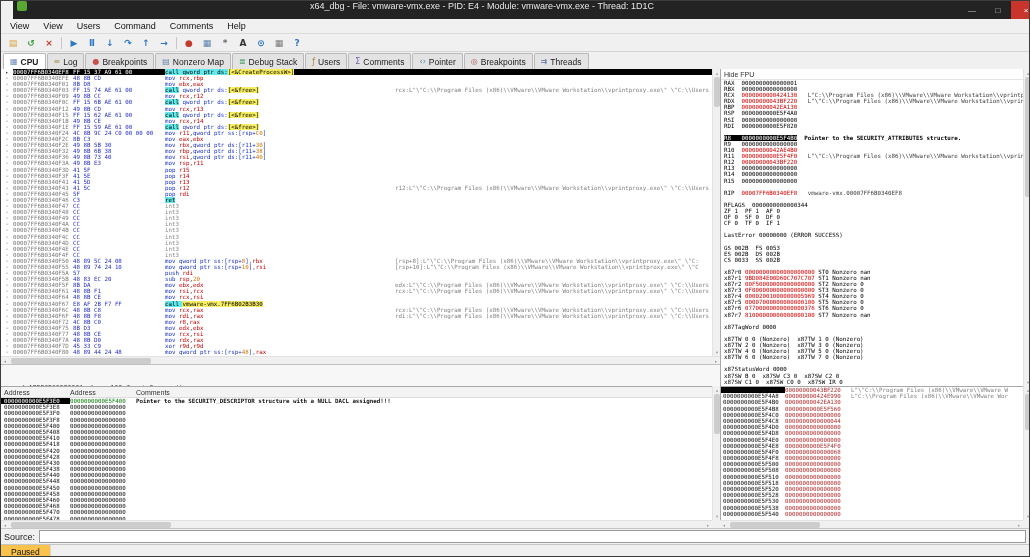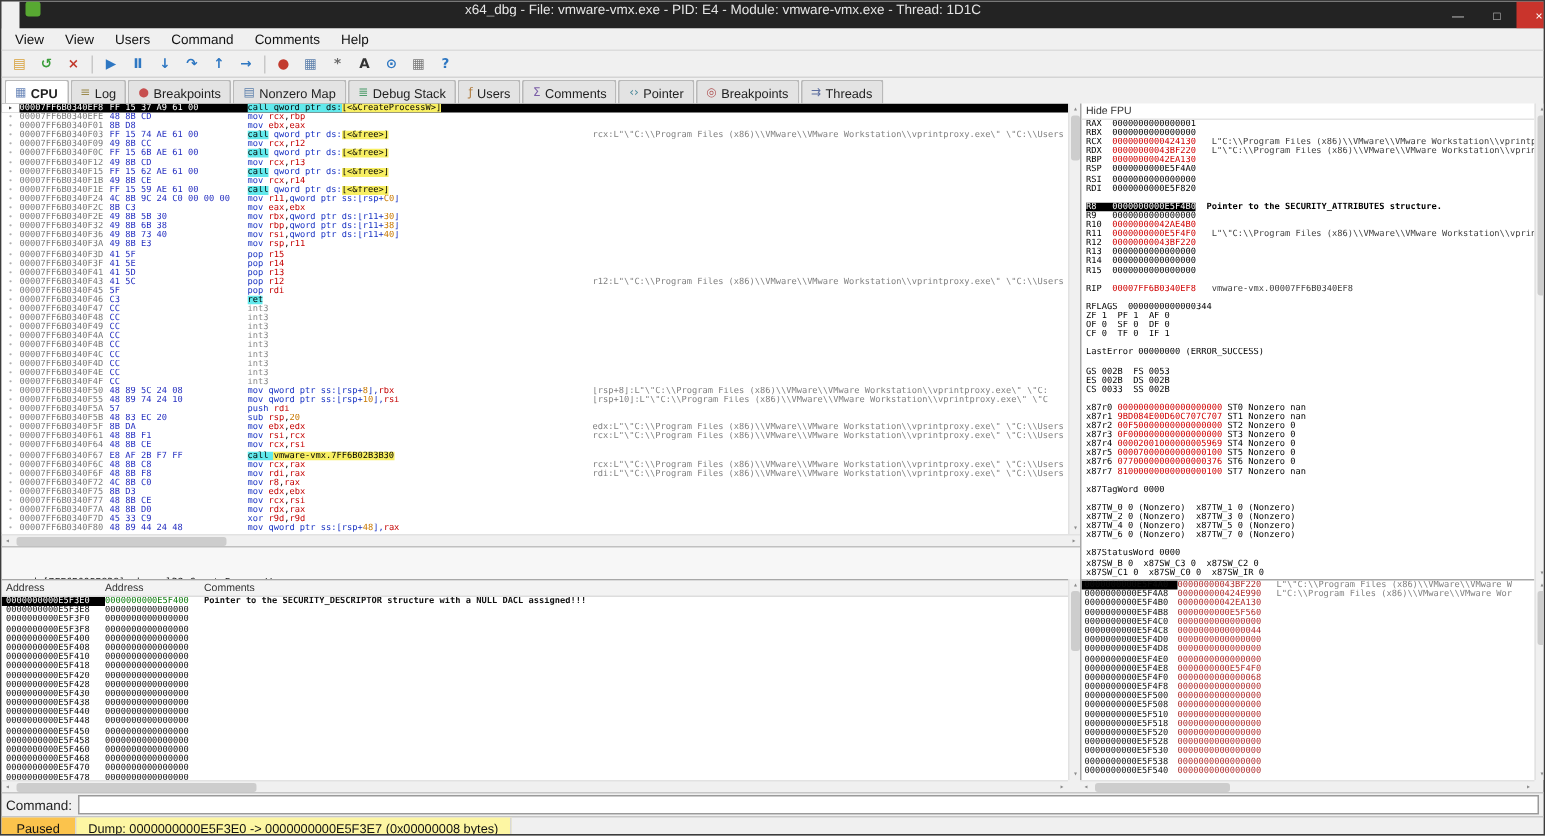--- a/index.html
+++ b/index.html
@@ -428,22 +428,21 @@
     <span class="sarrow" style="bottom:0;">▾</span>
   </div>
 
   <div class="abs hscroll" style="left:719px;top:519px;width:303px;">
     <span class="sarrow" style="left:0;">◂</span>
     <div class="hthumb" style="left:10px;width:90px;"></div>
     <span class="sarrow" style="right:0;">▸</span>
   </div>
 
   <div id="cmdbar" class="abs">
-    <span>Command:</span>
+    <span>Source:</span>
     <input id="cmd-input" type="text" value="" style="">
   </div>
 
   <div id="statusbar" class="abs">
     <span id="status-paused">Paused</span>
-    <span id="status-detail">Dump: 0000000000E5F3E0 -&gt; 0000000000E5F3E7 (0x00000008 bytes)</span>
   </div>
 
 </div>
 
 </body></html>

